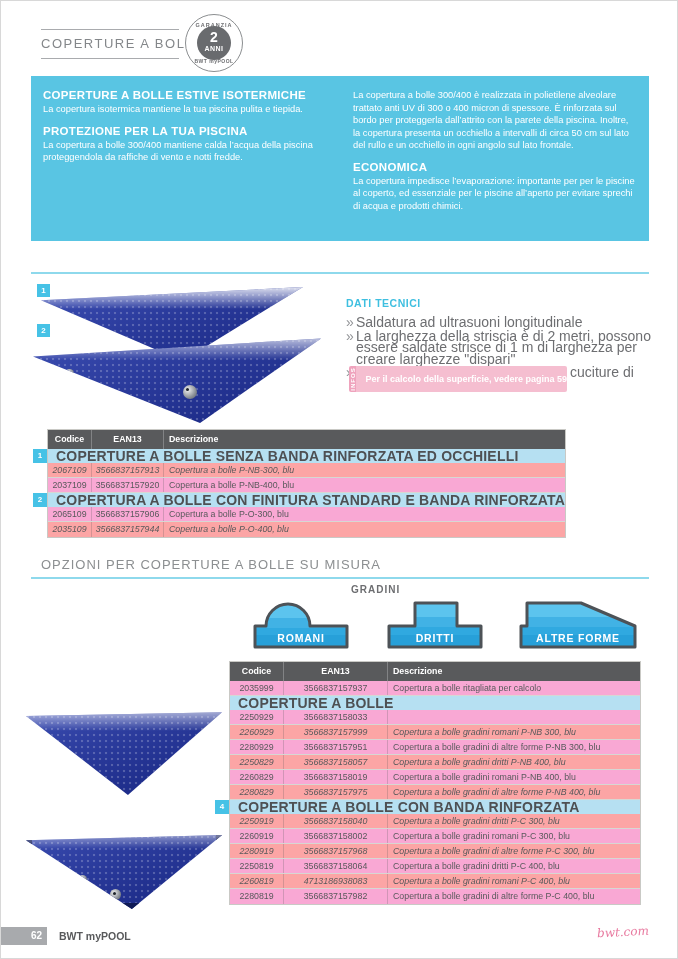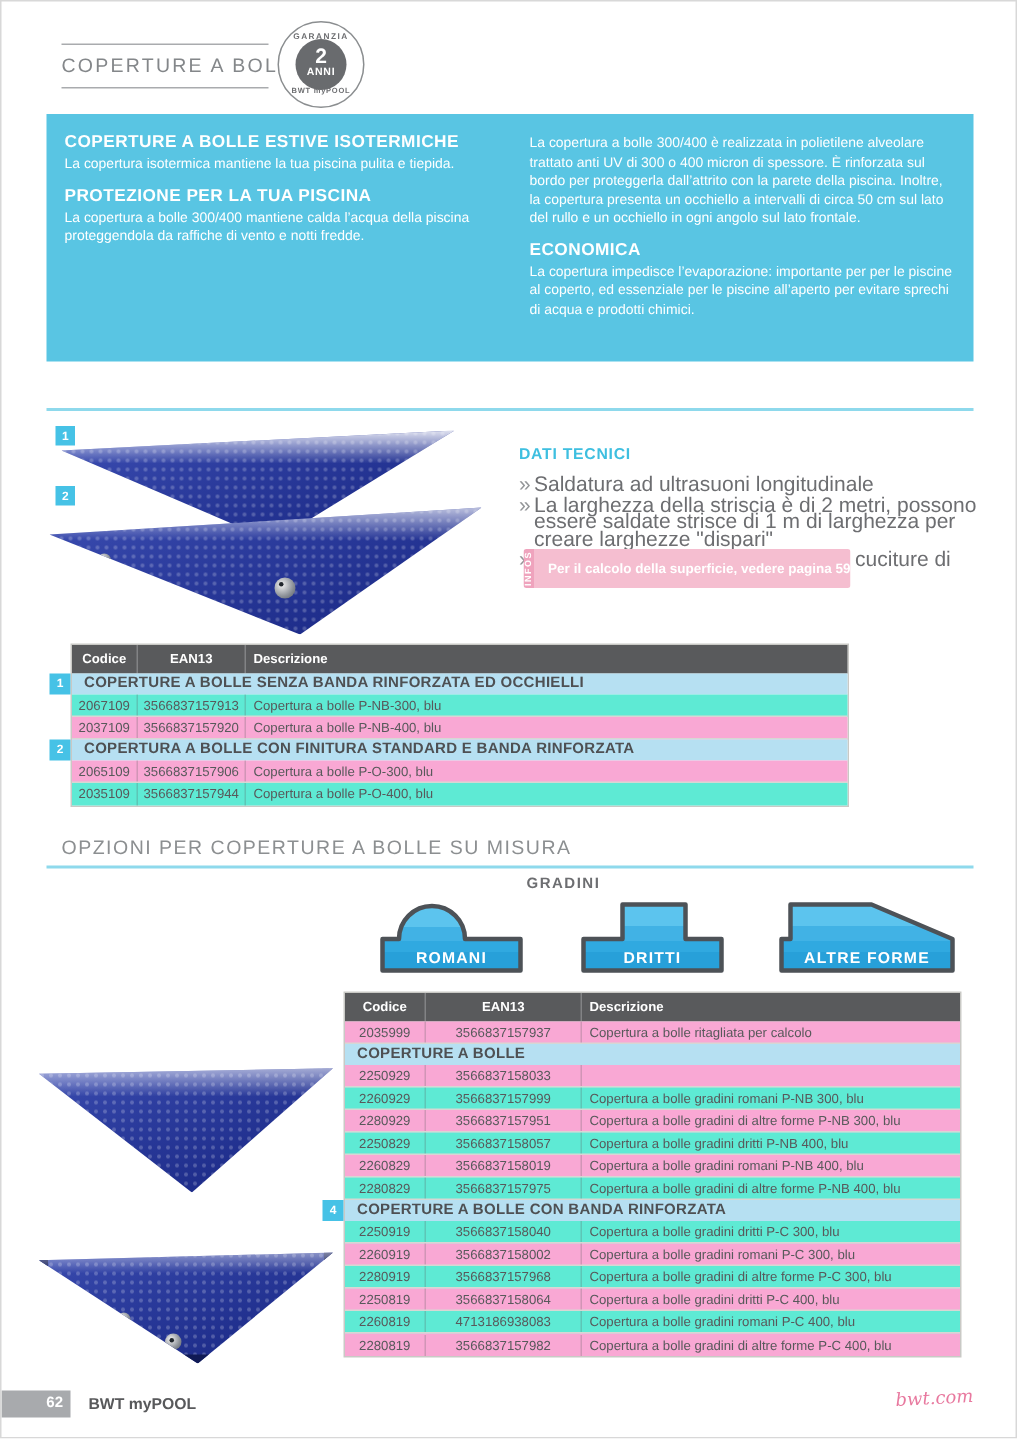--- a/index.html
+++ b/index.html
@@ -52,37 +52,37 @@
 
   .info-banner { position:absolute; left:348px; top:365px; width:218px; height:26px; display:flex; border-radius:2px; overflow:hidden; }
   .info-tab { width:15px; background:#efa3bd; position:relative; }
   .info-tab span { position:absolute; left:50%; top:50%; transform:translate(-50%,-50%) rotate(-90deg); font-size:6px; font-weight:bold; letter-spacing:1px; color:#fff; white-space:nowrap; }
   .info-body { flex:1; background:#f5bed0; color:#fff; font-size:9px; font-weight:bold; line-height:26px; padding-left:9px; white-space:nowrap; }
 
   
   .dtable { position:absolute; border:1px solid #c9c9c5; }
   .trow { display:flex; position:relative; border-bottom:1px solid #d7d7d3; background:#f9a8d4; }
   .trow:last-child { border-bottom:none; }
-  .trow.alt { background:#5eead4; }
+  .trow.alt { background:#fca5a5;font-style:italic; }
   .trow.thead { background:#595a5c; border-bottom:none; height:19px; }
   .trow.group { background:#b6e0f2; border-bottom:none; height:14px; }
   .tcell { font-size:8.8px; line-height:14px; color:#58595b; overflow:hidden; white-space:nowrap; }
   .thead .tcell { color:#fff; font-weight:bold; line-height:19px; text-align:center; border-right:1px solid rgba(255,255,255,.25); }
   .thead .tcell:last-child { border-right:none; }
   .tcell.c0, .tcell.c1 { text-align:center; border-right:1px solid rgba(90,90,90,.25); }
   .thead .tcell.c0, .thead .tcell.c1 { border-right:1px solid rgba(255,255,255,.25); }
   .tcell.c2 { flex:1; padding-left:5px; text-align:left; }
-  .glabel { font-size:10px; font-weight:bold; color:#4e5053; line-height:14px; padding-left:8px; letter-spacing:.2px; white-space:nowrap; }
+  .glabel { font-size:14px; font-weight:bold; color:#4e5053; line-height:14px; padding-left:8px; letter-spacing:.2px; white-space:nowrap; }
   .gbadge { position:absolute; left:-15px; top:0; width:14px; height:14px; background:#46c2e6; color:#fff; font-size:8px; font-weight:bold; text-align:center; line-height:14px; }
   #table1 { left:46px; top:428px; width:519px; }
   #table1 .c0 { width:44px; } #table1 .c1 { width:72px; }
   #table1 .trow:not(.thead):not(.group) { height:15px; }
   #table2 { left:228px; top:660px; width:412px; }
   #table2 .c0 { width:54px; } #table2 .c1 { width:104px; }
-  #table2 .trow:not(.thead):not(.group) { height:15px;align-items:center; }
+  #table2 .trow:not(.thead):not(.group) { height:15px; }
 
   
   .gradini-label { position:absolute; left:350px; top:583px; width:200px; text-align:left; font-size:10px; font-weight:bold; letter-spacing:1px; color:#6d6e71; }
   .shape { position:absolute; top:598px; }
   .shape text { font-size:10.5px; font-weight:bold; fill:#fff; letter-spacing:.8px; }
 
   
   .foot-bar { position:absolute; left:0; top:926px; width:46px; height:18px; background:#a8aaad; }
   .foot-num { position:absolute; right:5px; top:0; color:#fff; font-size:10px; font-weight:bold; line-height:18px; }
   .foot-brand { position:absolute; left:58px; top:926px; font-size:10.5px; font-weight:bold; color:#58595b; line-height:18px; }

